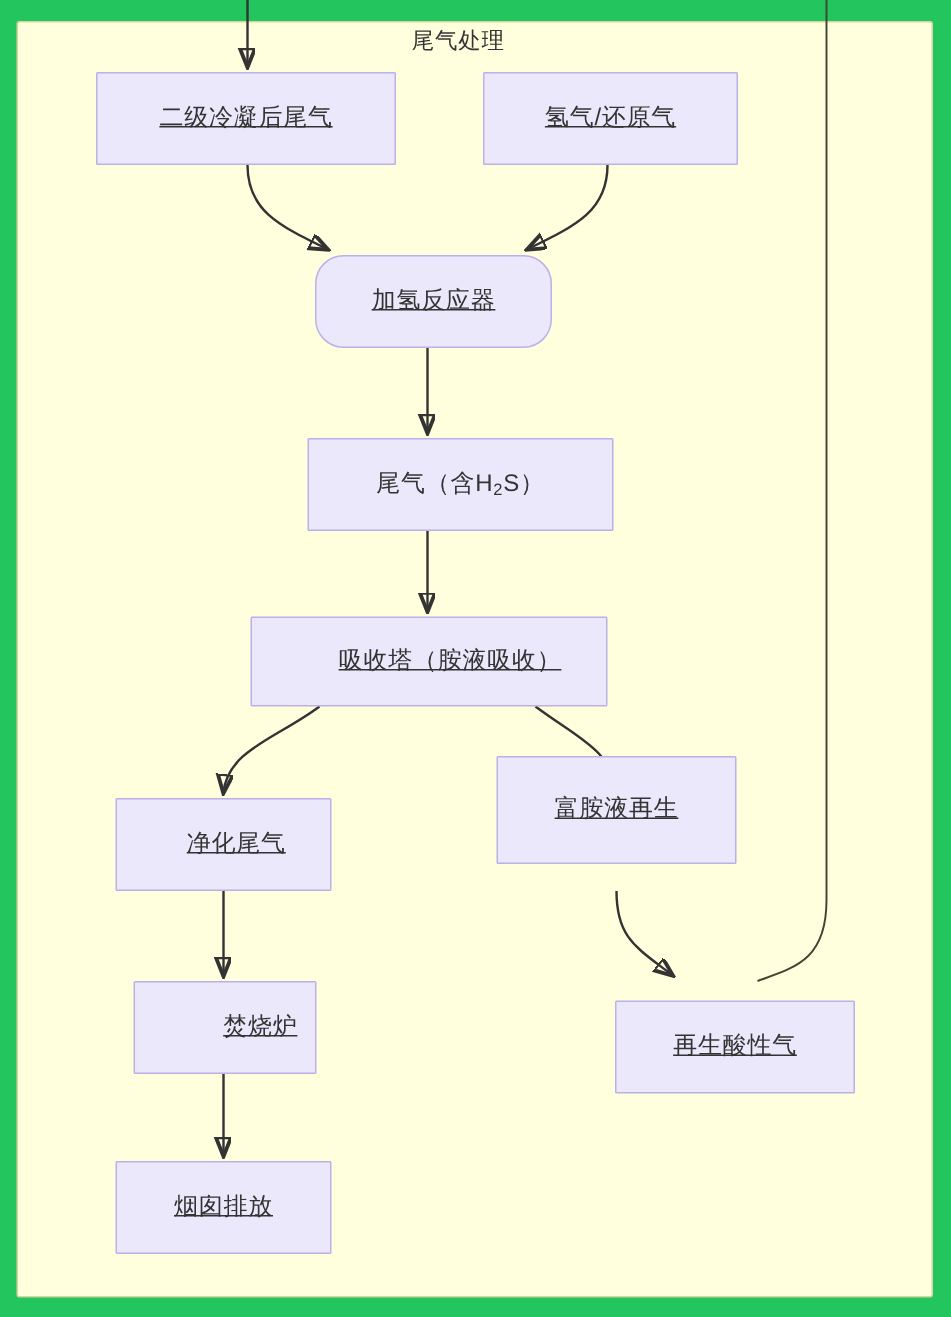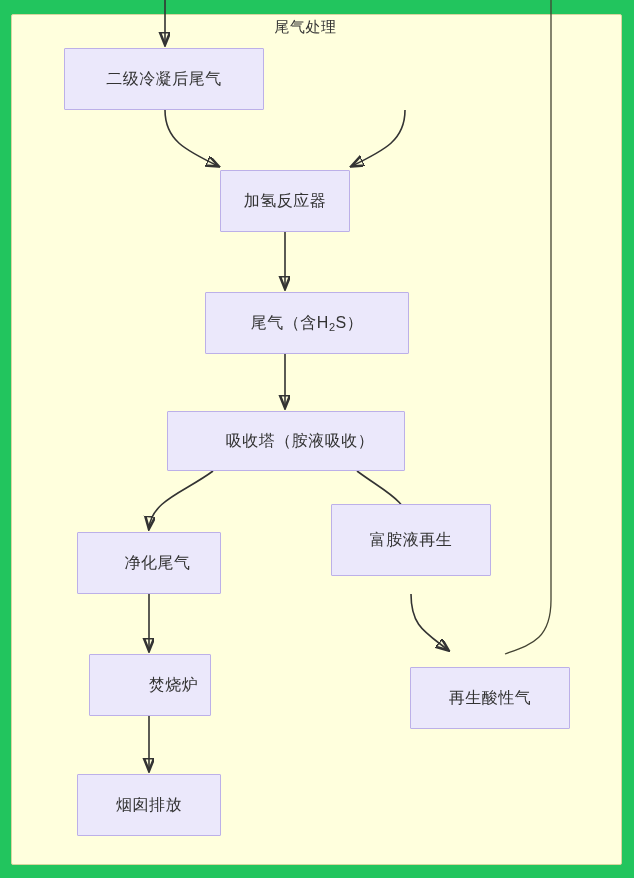--- a/index.html
+++ b/index.html
@@ -43,20 +43,21 @@
     box-sizing: border-box;
     border-radius: 1px;
     display: flex;
     align-items: center;
     justify-content: center;
     color: #333333;
     font-size: 16px;
     letter-spacing: 0.5px;
     text-align: center;
     line-height: 1.2;
+    text-decoration: underline;
   }
   .node span { display: inline-block; }
   .node sub {
     font-size: 11px;
     vertical-align: baseline;
     position: relative;
     bottom: -3px;
   }
   #edges {
     position: absolute;
@@ -108,22 +109,25 @@
 
     <path d="M411,594 C411,626 425,632 448,650" marker-end="url(#arrow)"></path>
 
     <line x1="149" y1="716" x2="149" y2="770" marker-end="url(#arrow)"></line>
   </svg>
 
   <div class="node" style="left:64px; top:48px; width:200px; height:62px;">
     <span>二级冷凝后尾气</span>
   </div>
 
+  <div class="node" style="left:322px; top:48px; width:170px; height:62px;">
+    <span>氢气/还原气</span>
+  </div>
 
-  <div class="node" style="left:220px; top:170px; width:130px; height:62px;">
+  <div class="node" style="left:210px; top:170px; width:158px; height:62px;border-radius:19px;">
     <span>加氢反应器</span>
   </div>
 
   <div class="node" style="left:205px; top:292px; width:204px; height:62px;">
     <span><span>尾气（含H</span><sub>2</sub><span>S）</span></span>
   </div>
 
   <div class="node" style="left:167px; top:411px; width:238px; height:60px;padding-left:28px;">
     <span>吸收塔（胺液吸收）</span>
   </div>

